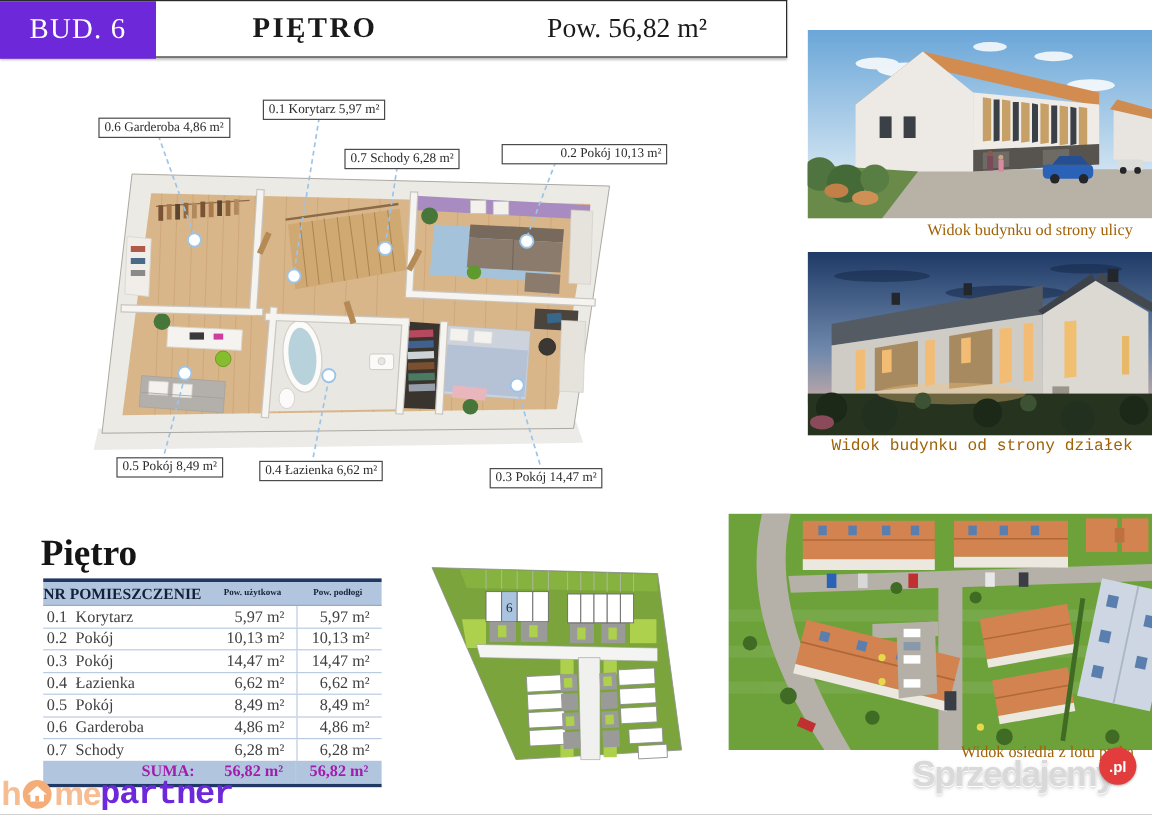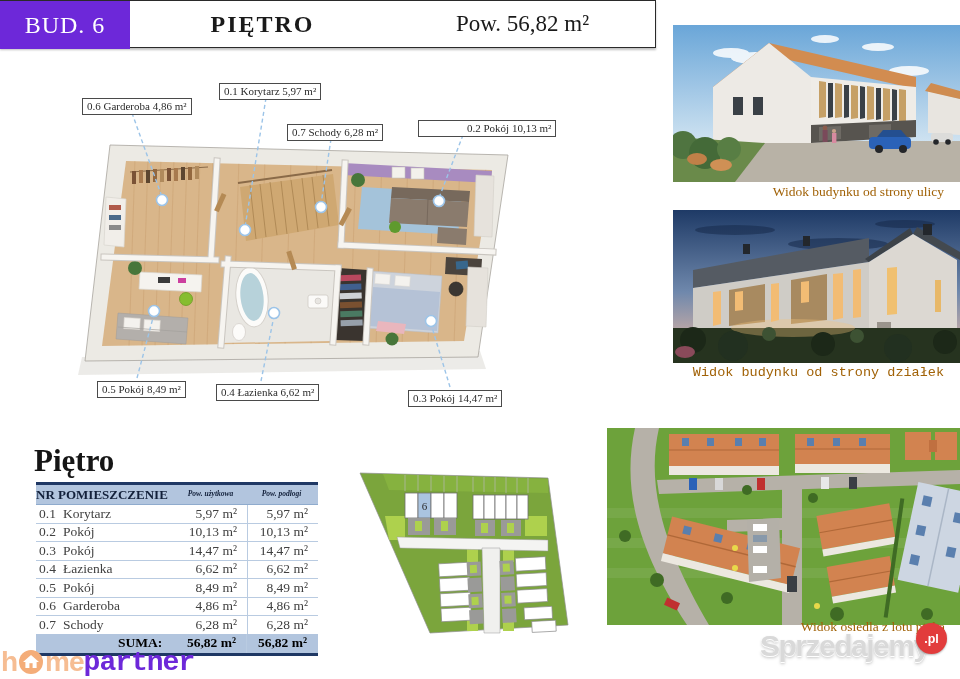--- a/index.html
+++ b/index.html
@@ -20,27 +20,27 @@
   
   .photo{position:absolute;display:block;}
   .caption{position:absolute;font-size:13.5px;color:#a16207;text-align:right;box-sizing:border-box;}
   
   .tbl-title{position:absolute;left:34px;top:443px;font-size:31px;font-weight:bold;color:#151515;}
   .tbl{position:absolute;left:36px;top:482px;width:282px;border-top:3px solid #1f3864;
        border-bottom:3px solid #1f3864;box-sizing:border-box;}
   .trow,.thead,.tsum{display:flex;align-items:center;}
   .thead{background:#b2c5de;height:19px;border-bottom:1px solid #8fabcd;}
   .thead .c-name{width:139px;font-weight:bold;font-size:13px;padding-left:0;color:#12203a;}
-  .thead .c-val{width:71px;text-align:center;font-weight:bold;font-size:7.5px;line-height:1.12;color:#12203a;font-style:italic;}
+  .thead .c-val{width:71px;text-align:center;font-weight:bold;font-size:7.5px;line-height:1.12;color:#12203a;}
   .trow{height:17.5px;border-bottom:1px solid #b9cbe1;font-size:13.5px;color:#404040;}
   .trow .nr{width:24px;padding-left:3px;}
   .trow .nm{flex:1;}
   .val{width:71px;text-align:right;padding-right:10px;box-sizing:border-box;}
   .sep{border-left:1px solid #b9cbe1;align-self:stretch;display:flex;align-items:center;justify-content:flex-end;}
-  .tsum{background:#b2c5de;height:19.5px;font-weight:bold;font-size:13.5px;color:#000000;}
+  .tsum{background:#b2c5de;height:19.5px;font-weight:bold;font-size:13.5px;color:#a21caf;}
   .tsum .sumlab{width:139px;padding-left:82px;box-sizing:border-box;}
   
   .logo{position:absolute;left:1px;top:646px;height:32px;display:flex;align-items:center;
         font-family:"Liberation Sans",sans-serif;font-weight:bold;font-size:28px;letter-spacing:-1px;}
   .logo .o1{color:#f6bd93;}
   .logo .o2{color:#6d28d9;font-family:Liberation Mono, monospace;}
   .logo svg{margin:0 1px;}
   
   .wm{position:absolute;left:760px;top:621px;width:200px;height:44px;z-index:5;
       font-family:"Liberation Sans",sans-serif;}

